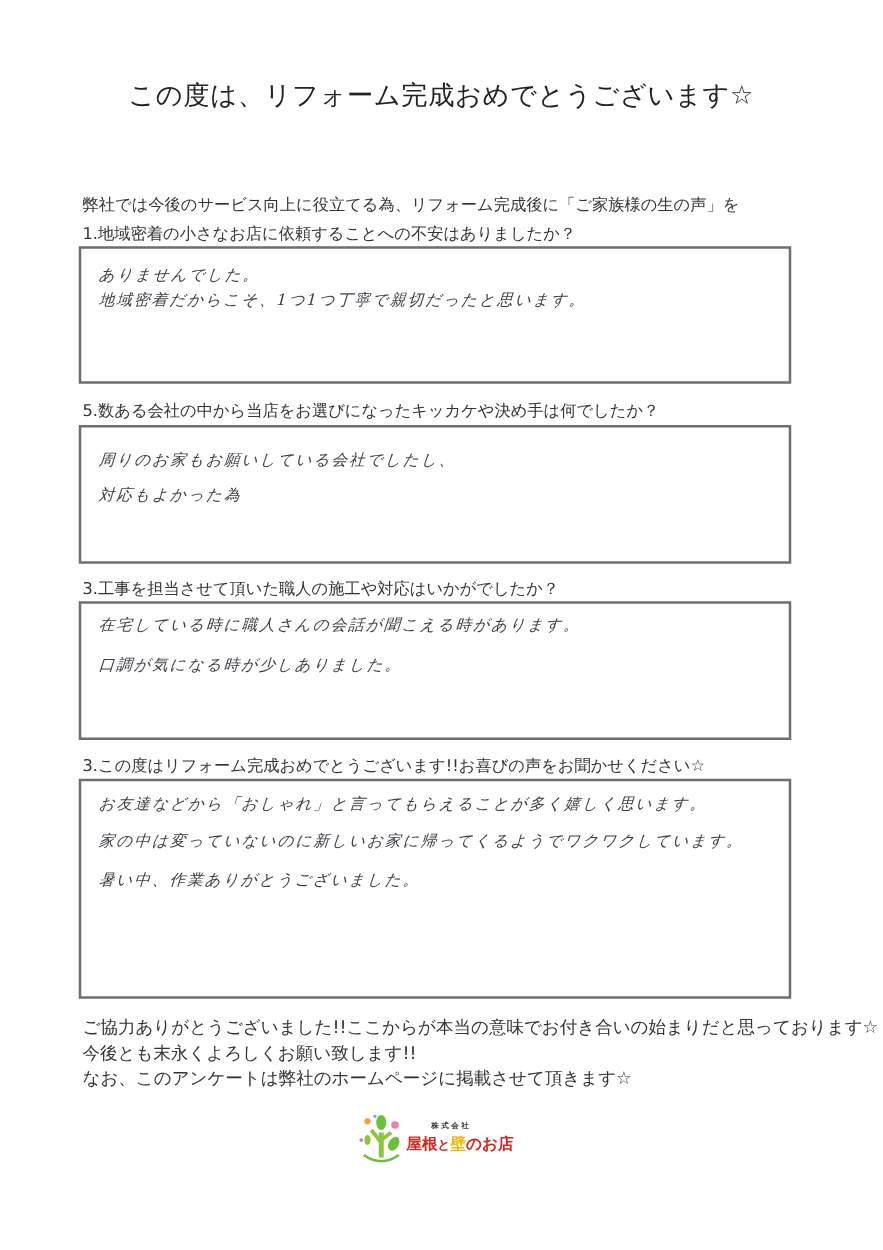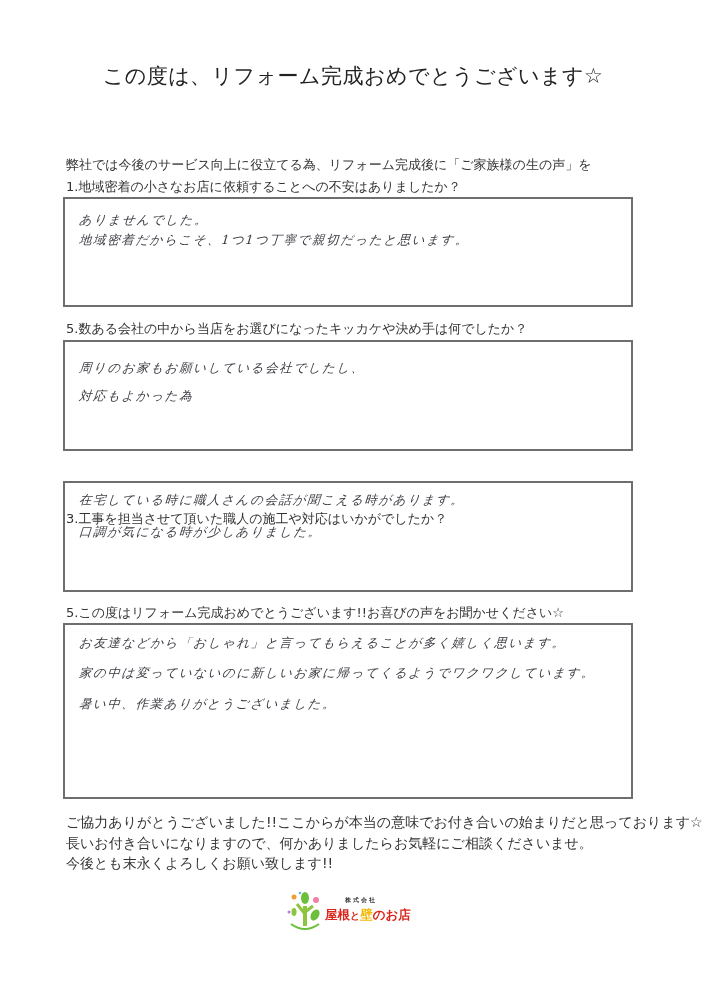--- a/index.html
+++ b/index.html
@@ -64,37 +64,37 @@
   <div class="hand" style="top:13px;">ありませんでした。</div>
   <div class="hand" style="top:33px;">地域密着だからこそ、1つ1つ丁寧で親切だったと思います。</div>
 </div>
 
 <div class="question" style="top:320px;">5.数ある会社の中から当店をお選びになったキッカケや決め手は何でしたか？</div>
 <div class="answer-box" style="top:340px; height:111px;">
   <div class="hand" style="top:18px;">周りのお家もお願いしている会社でしたし、</div>
   <div class="hand" style="top:46px;">対応もよかった為</div>
 </div>
 
-<div class="question" style="top:462px;margin-top:48px;">3.工事を担当させて頂いた職人の施工や対応はいかがでしたか？</div>
+<div class="question" style="top:462px;">3.工事を担当させて頂いた職人の施工や対応はいかがでしたか？</div>
 <div class="answer-box" style="top:481px; height:111px;">
   <div class="hand" style="top:9px;">在宅している時に職人さんの会話が聞こえる時があります。</div>
   <div class="hand" style="top:41px;">口調が気になる時が少しありました。</div>
 </div>
 
-<div class="question" style="top:604px;">5.この度はリフォーム完成おめでとうございます!!お喜びの声をお聞かせください☆</div>
+<div class="question" style="top:604px;">3.この度はリフォーム完成おめでとうございます!!お喜びの声をお聞かせください☆</div>
 <div class="answer-box" style="top:623px; height:176px;">
   <div class="hand" style="top:10px;">お友達などから「おしゃれ」と言ってもらえることが多く嬉しく思います。</div>
   <div class="hand" style="top:40px;">家の中は変っていないのに新しいお家に帰ってくるようでワクワクしています。</div>
   <div class="hand" style="top:71px;">暑い中、作業ありがとうございました。</div>
 </div>
 
 <div class="closing">
   <div>ご協力ありがとうございました!!ここからが本当の意味でお付き合いの始まりだと思っております☆</div>
-  <div>長いお付き合いになりますので、何かありましたらお気軽にご相談くださいませ。</div>
   <div>今後とも末永くよろしくお願い致します!!</div>
+  <div>なお、このアンケートは弊社のホームページに掲載させて頂きます☆</div>
 </div>
 
 <div class="logo">
   <svg width="40" height="48" viewBox="0 0 40 48" style="position:absolute;left:0;top:0;">
     <path d="M6 36 Q20 46 34 36" stroke="#6bbf3a" stroke-width="2" fill="none"></path>
     <rect x="18" y="18" width="4" height="20" fill="#8cc63f"></rect>
     <path d="M20 26 L12 16" stroke="#8cc63f" stroke-width="3"></path>
     <path d="M20 24 L28 18" stroke="#8cc63f" stroke-width="3"></path>
     <ellipse cx="20" cy="10" rx="4" ry="6" fill="#6bbf3a"></ellipse>
     <ellipse cx="30" cy="27" rx="4" ry="6" fill="#6bbf3a" transform="rotate(30 30 27)"></ellipse>

